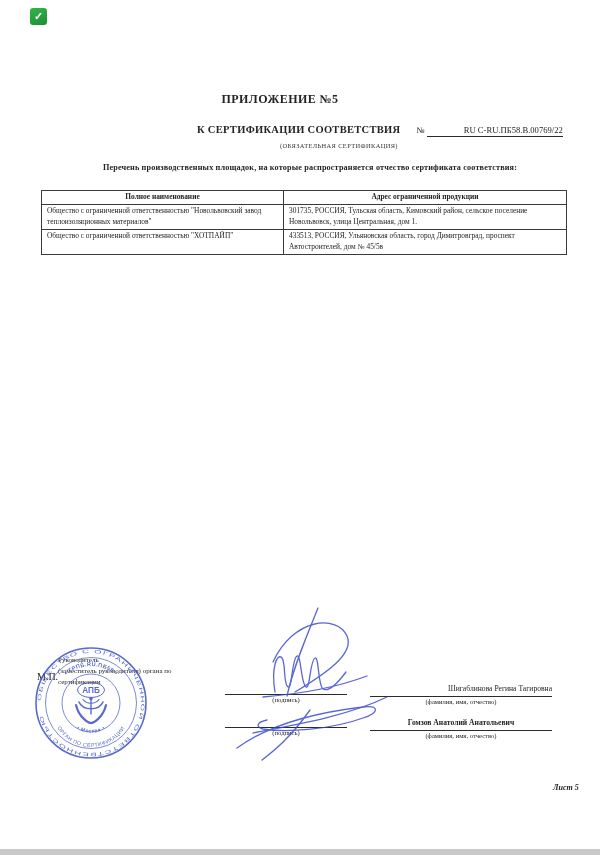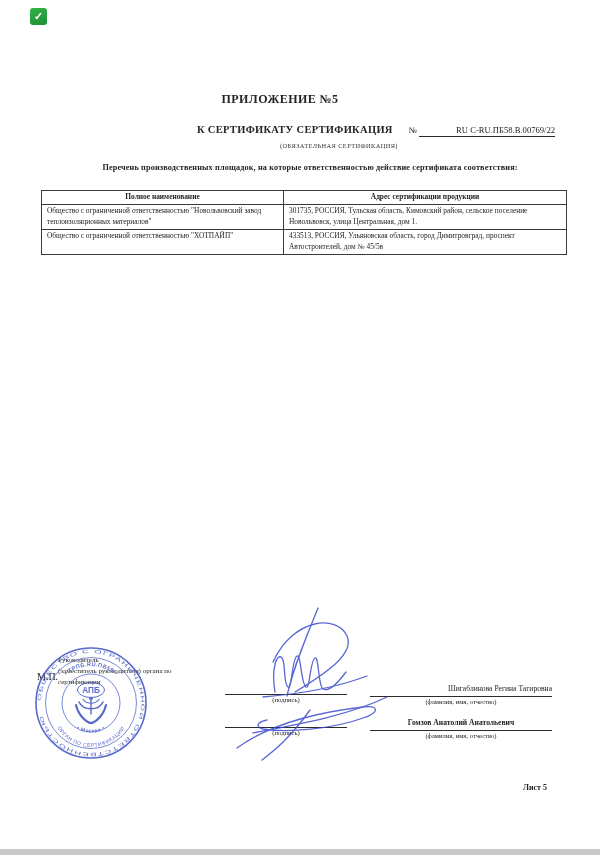--- a/index.html
+++ b/index.html
@@ -42,54 +42,54 @@
   .sigline1{left:225px;top:694px;width:122px;border-top:1px solid #2b2b2b;}
   .sigline2{left:225px;top:727px;width:122px;border-top:1px solid #2b2b2b;}
   .sigcap1{left:225px;top:696px;width:122px;text-align:center;font-size:6.6px;}
   .sigcap2{left:225px;top:729px;width:122px;text-align:center;font-size:6.6px;}
   .name1{left:370px;top:684px;width:182px;text-align:right;font-size:7.6px;}
   .name2{left:370px;top:718px;width:182px;text-align:center;font-size:7.6px;font-weight:bold;}
   .nameline1{left:370px;top:696px;width:182px;border-top:1px solid #2b2b2b;}
   .nameline2{left:370px;top:730px;width:182px;border-top:1px solid #2b2b2b;}
   .namecap1{left:370px;top:698px;width:182px;text-align:center;font-size:6.6px;}
   .namecap2{left:370px;top:732px;width:182px;text-align:center;font-size:6.6px;}
-  .sheet{left:523px;top:783px;font-size:8px;font-weight:bold;}
+  .sheet{left:553px;top:783px;font-size:8px;font-weight:bold;font-style:italic;}
   
   .stamp{left:31px;top:643px;width:120px;height:120px;opacity:.88;}
   .ink{left:215px;top:600px;width:188px;height:170px;}
   .scanedge{left:0;bottom:0;width:600px;height:6px;background:#c9c9c9;}
 </style>
 </head>
 <body>
 
 <div class="page">
 
   <div class="abs badge">
     <span>✓</span>
   </div>
 
   <div class="abs title">ПРИЛОЖЕНИЕ №5</div>
 
   <div class="abs certline">
-    <span class="lbl">К СЕРТИФИКАТУ СЕРТИФИКАЦИЯ</span><span class="numwrap"><span>№</span> <span class="num">RU C-RU.ПБ58.В.00769/22</span></span>
+    <span class="lbl">К СЕРТИФИКАЦИИ СООТВЕТСТВИЯ</span><span class="numwrap"><span>№</span> <span class="num">RU C-RU.ПБ58.В.00769/22</span></span>
   </div>
 
   <div class="abs caption">(ОБЯЗАТЕЛЬНАЯ СЕРТИФИКАЦИЯ)</div>
 
-  <div class="abs intro">Перечень производственных площадок, на которые ответственностью действие сертификата соответствия:</div>
+  <div class="abs intro">Перечень производственных площадок, на которые распространяется отчество сертификата соответствия:</div>
 
   <table class="sites">
     <colgroup>
         <col class="col-name">
         <col class="col-addr">
       </colgroup>
     <thead>
       <tr>
         <th>Полное наименование</th>
-        <th>Адрес сертификации продукции</th>
+        <th>Адрес ограниченной продукции</th>
       </tr>
     </thead>
     <tbody>
       <tr>
         <td>Общество с ограниченной ответственностью "Новольвовский завод теплоизоляционных материалов"</td>
         <td>301735, РОССИЯ, Тульская область, Кимовский район, сельское поселение Новольвовск, улица Центральная, дом 1.</td>
       </tr>
       <tr>
         <td>Общество с ограниченной ответственностью "ХОТПАЙП"</td>
         <td>433513, РОССИЯ, Ульяновская область, город Димитровград, проспект Автостроителей, дом № 45/5в</td>

